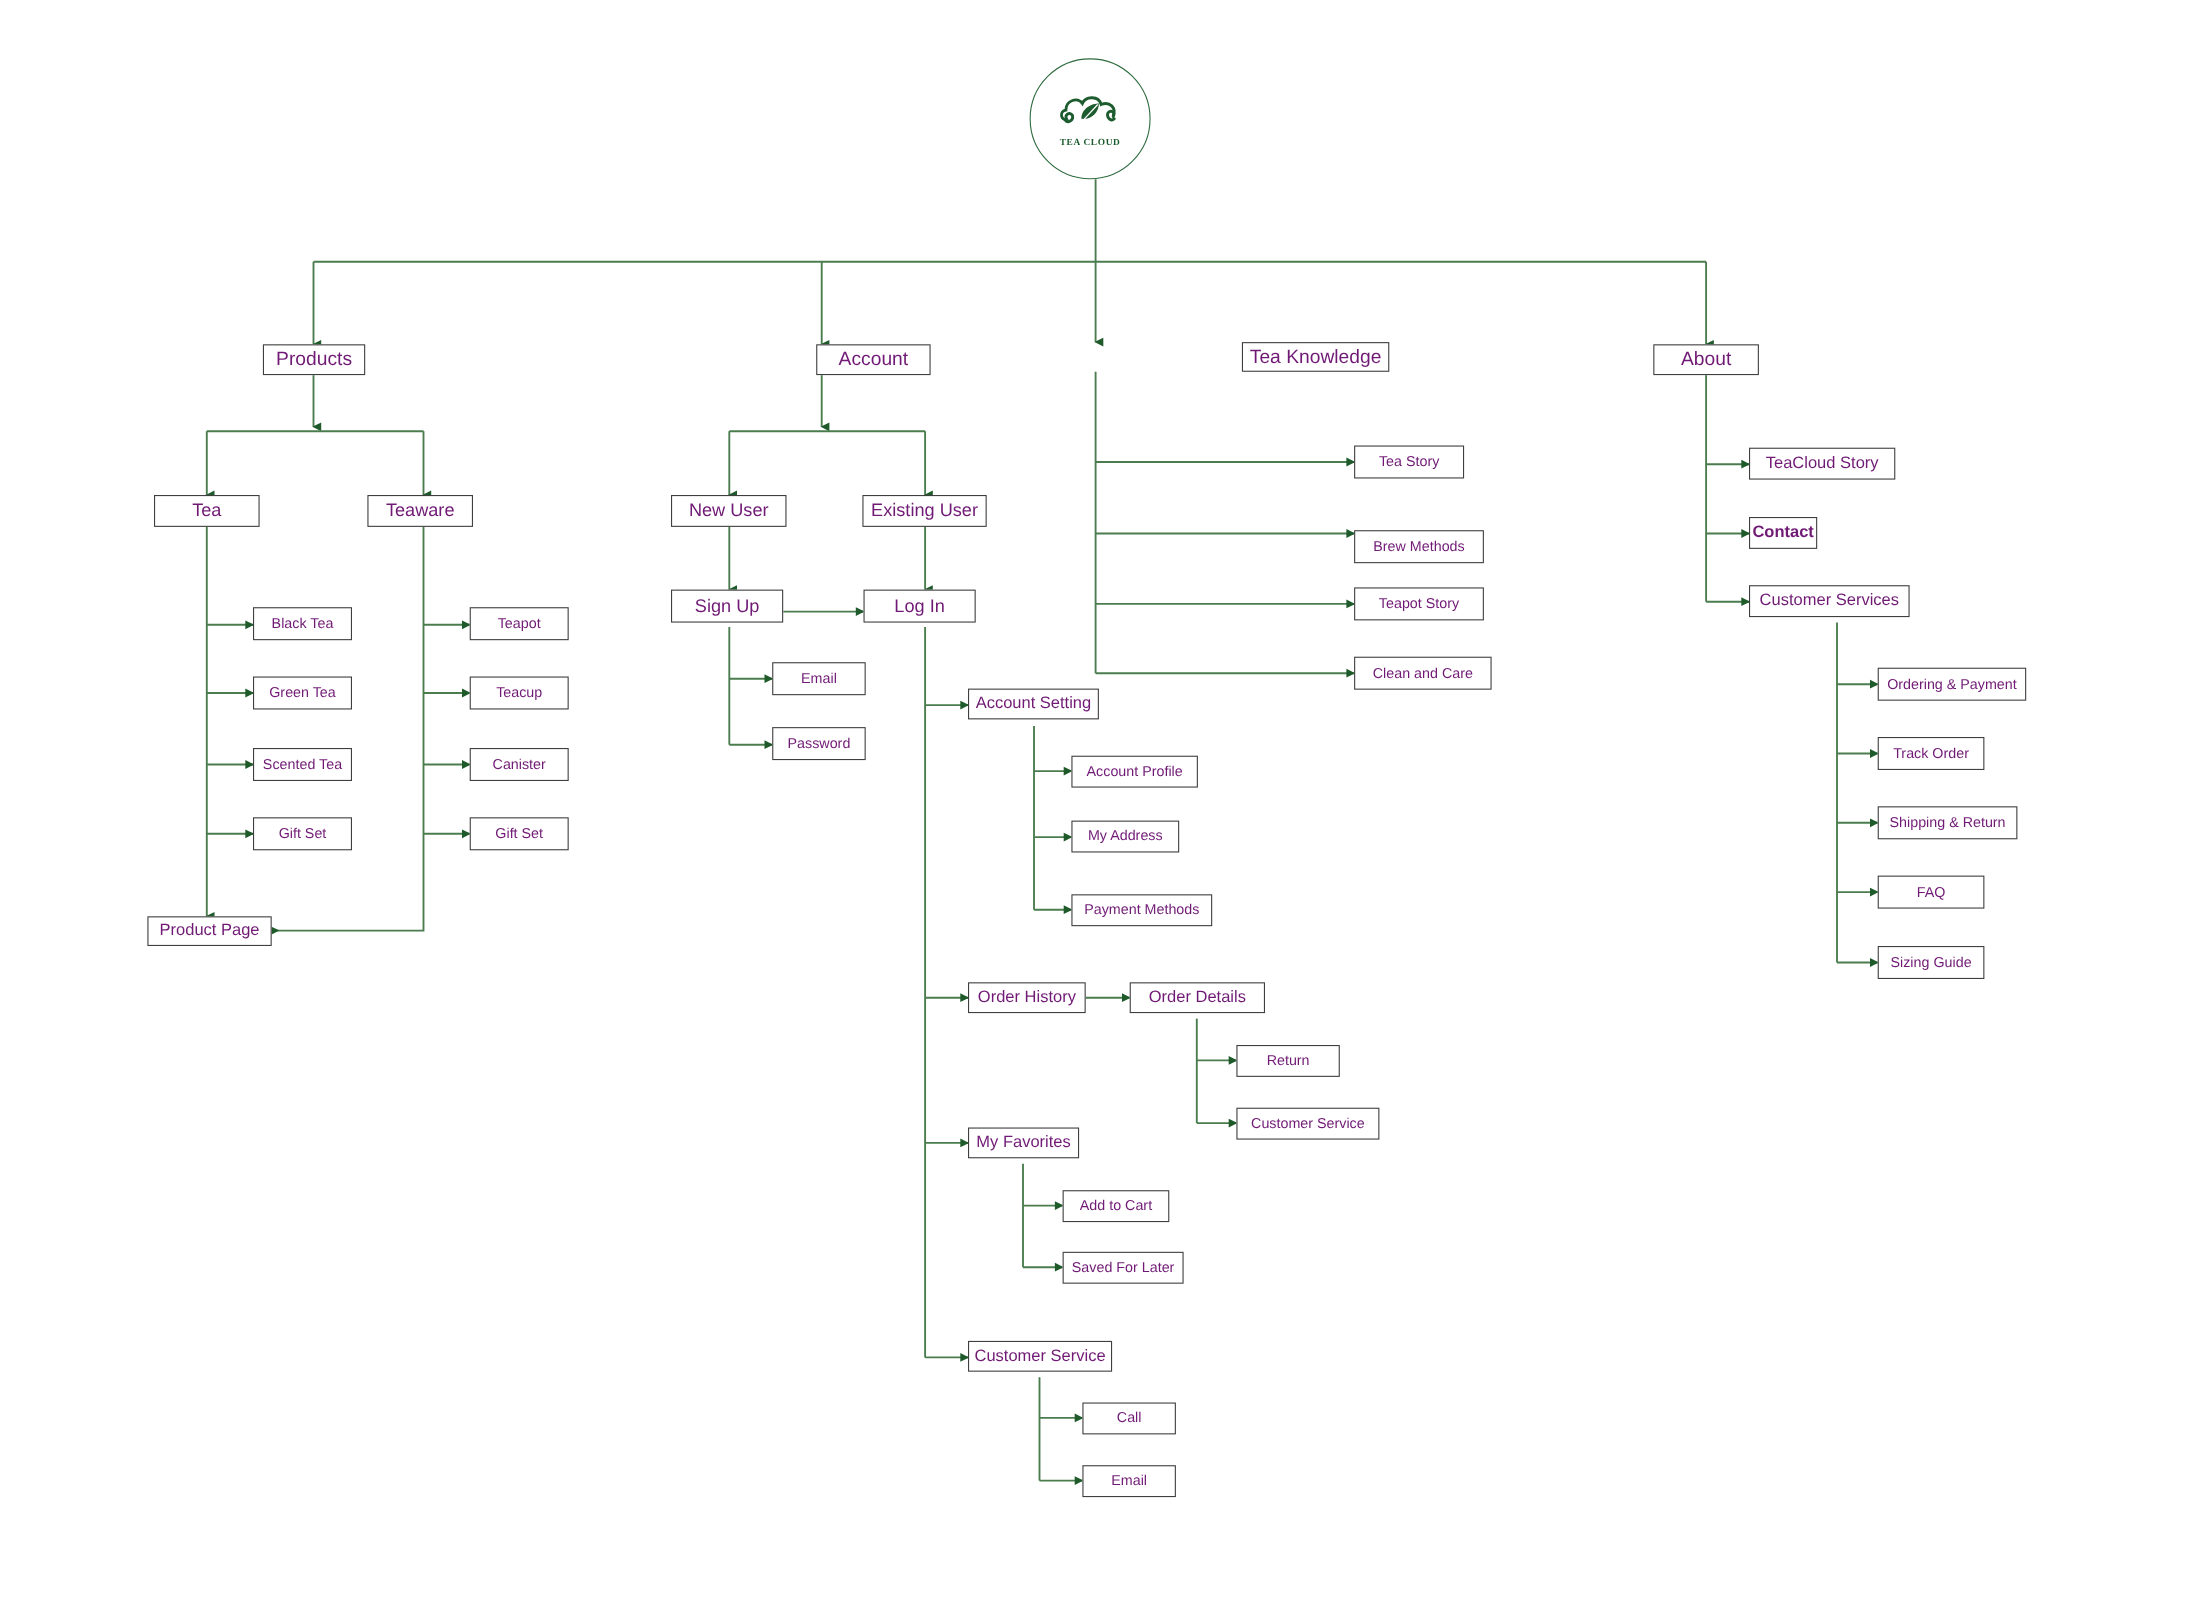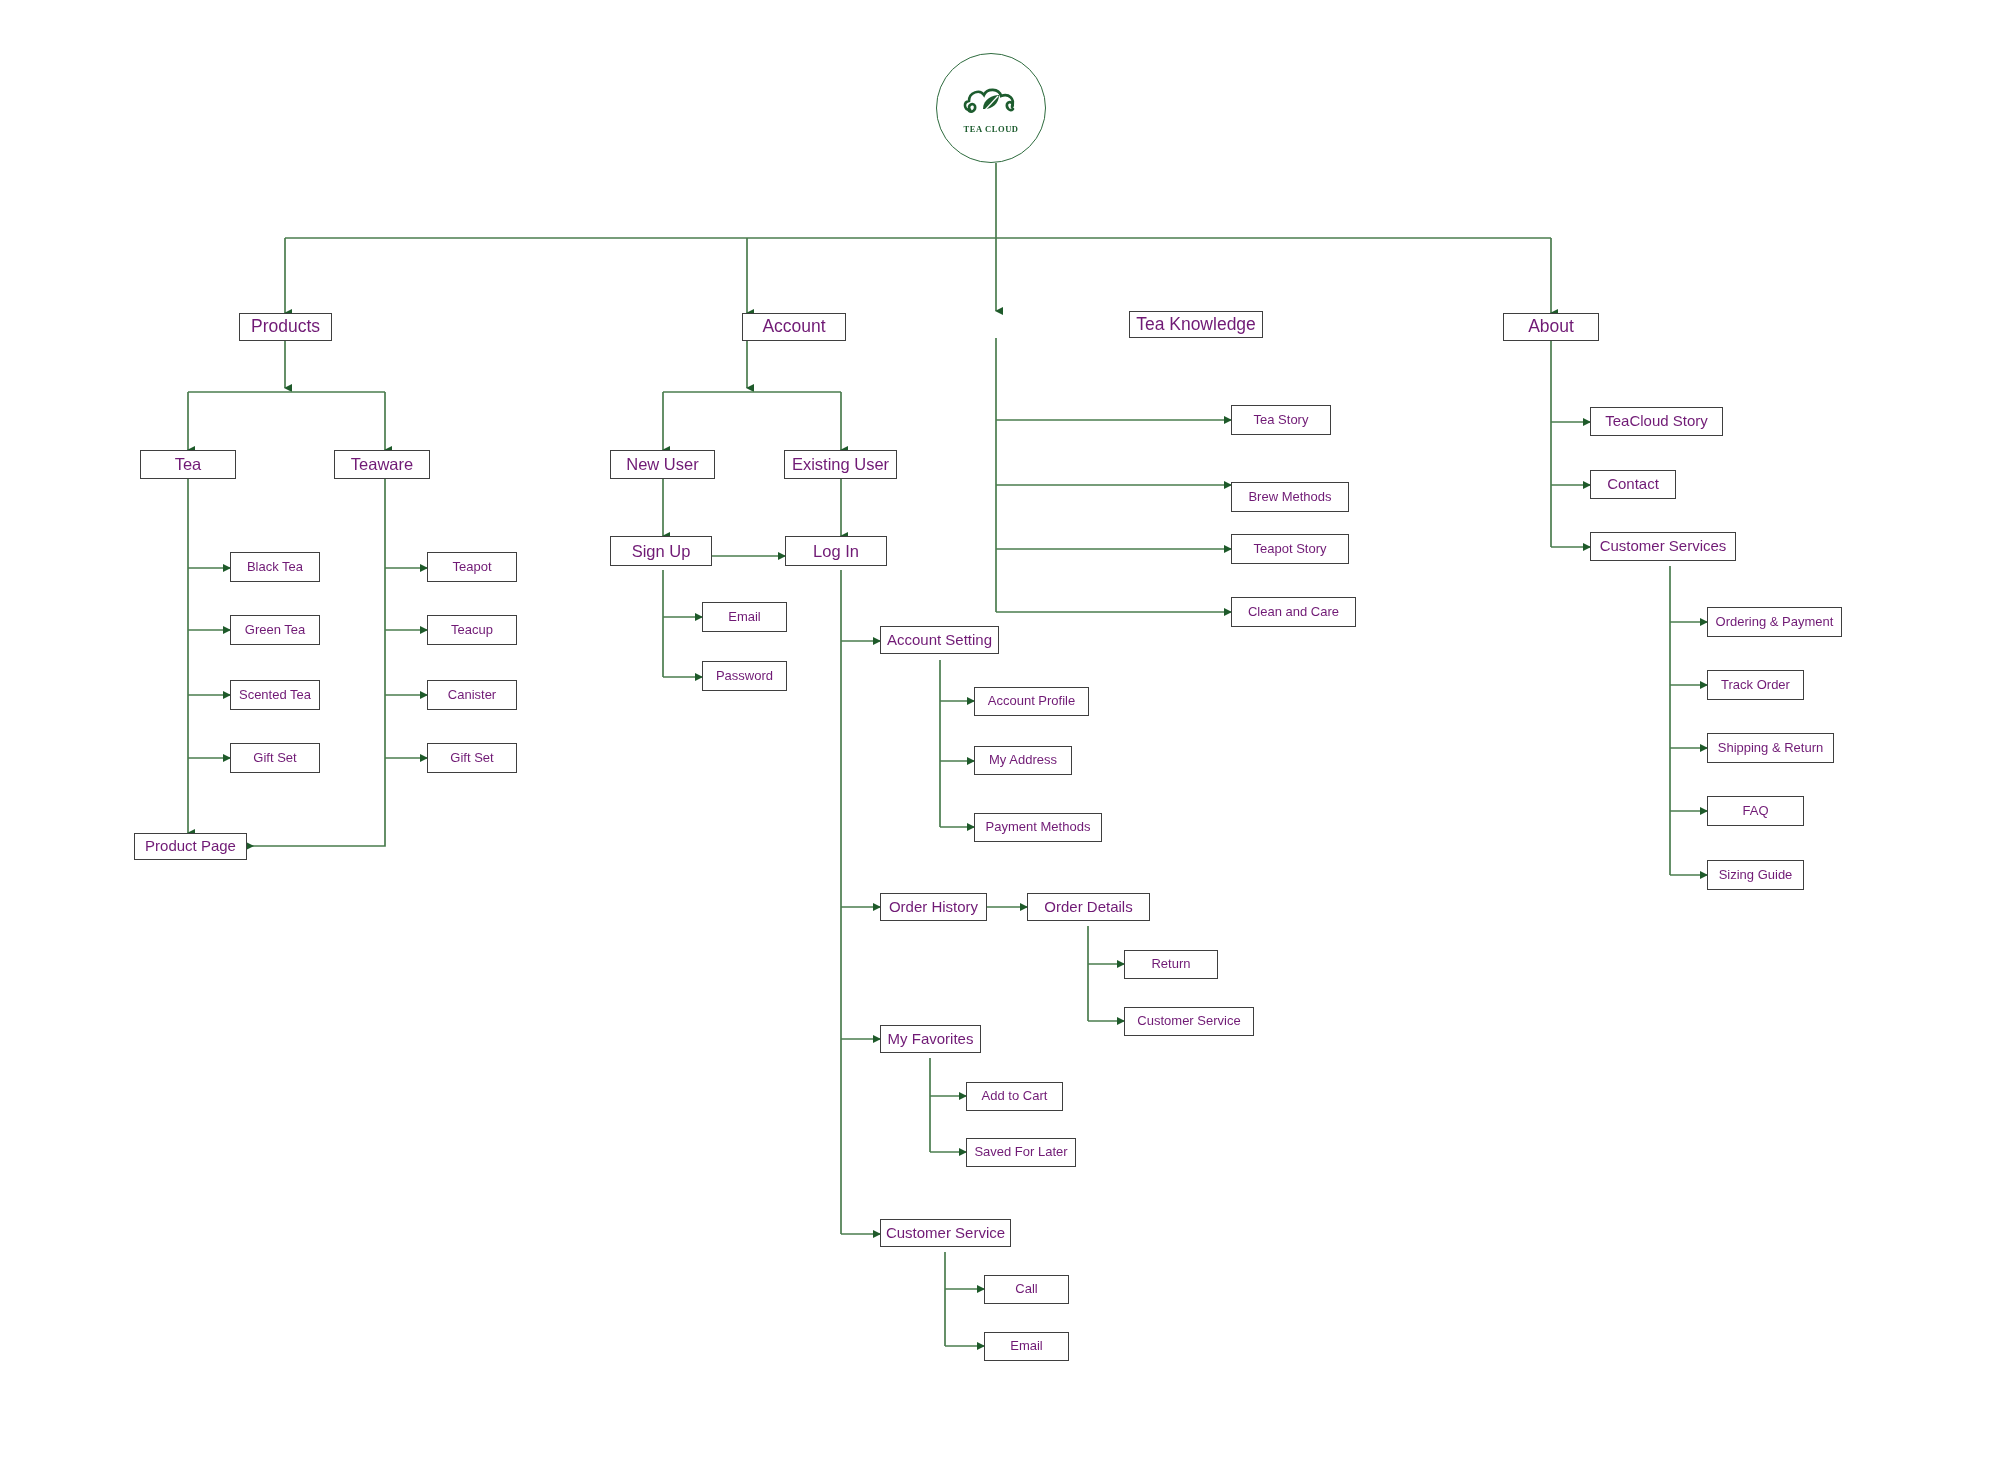--- a/index.html
+++ b/index.html
@@ -233,21 +233,21 @@
   <div class="node lvl3" style="left:880px; top:1219px; width:131px; height:28px;">Customer Service</div>
   <div class="node lvl4" style="left:984px; top:1275px; width:85px; height:29px;">Call</div>
   <div class="node lvl4" style="left:984px; top:1332px; width:85px; height:29px;">Email</div>
 
   <div class="node lvl4" style="left:1231px; top:405px; width:100px; height:30px;">Tea Story</div>
   <div class="node lvl4" style="left:1231px; top:470px; width:118px; height:30px;margin-top:12px;">Brew Methods</div>
   <div class="node lvl4" style="left:1231px; top:534px; width:118px; height:30px;">Teapot Story</div>
   <div class="node lvl4" style="left:1231px; top:597px; width:125px; height:30px;">Clean and Care</div>
 
   <div class="node lvl3" style="left:1590px; top:407px; width:133px; height:29px;">TeaCloud Story</div>
-  <div class="node lvl3" style="left:1590px; top:470px; width:86px; height:29px;">Contact</div>
+  <div class="node lvl3" style="left:1590px; top:470px; width:62px; height:29px;font-weight:bold;">Contact</div>
   <div class="node lvl3" style="left:1590px; top:532px; width:146px; height:29px;">Customer Services</div>
 
   <div class="node lvl4" style="left:1707px; top:607px; width:135px; height:30px;">Ordering &amp; Payment</div>
   <div class="node lvl4" style="left:1707px; top:670px; width:97px; height:30px;">Track Order</div>
   <div class="node lvl4" style="left:1707px; top:733px; width:127px; height:30px;">Shipping &amp; Return</div>
   <div class="node lvl4" style="left:1707px; top:796px; width:97px; height:30px;">FAQ</div>
   <div class="node lvl4" style="left:1707px; top:860px; width:97px; height:30px;">Sizing Guide</div>
 
 </div>
 

